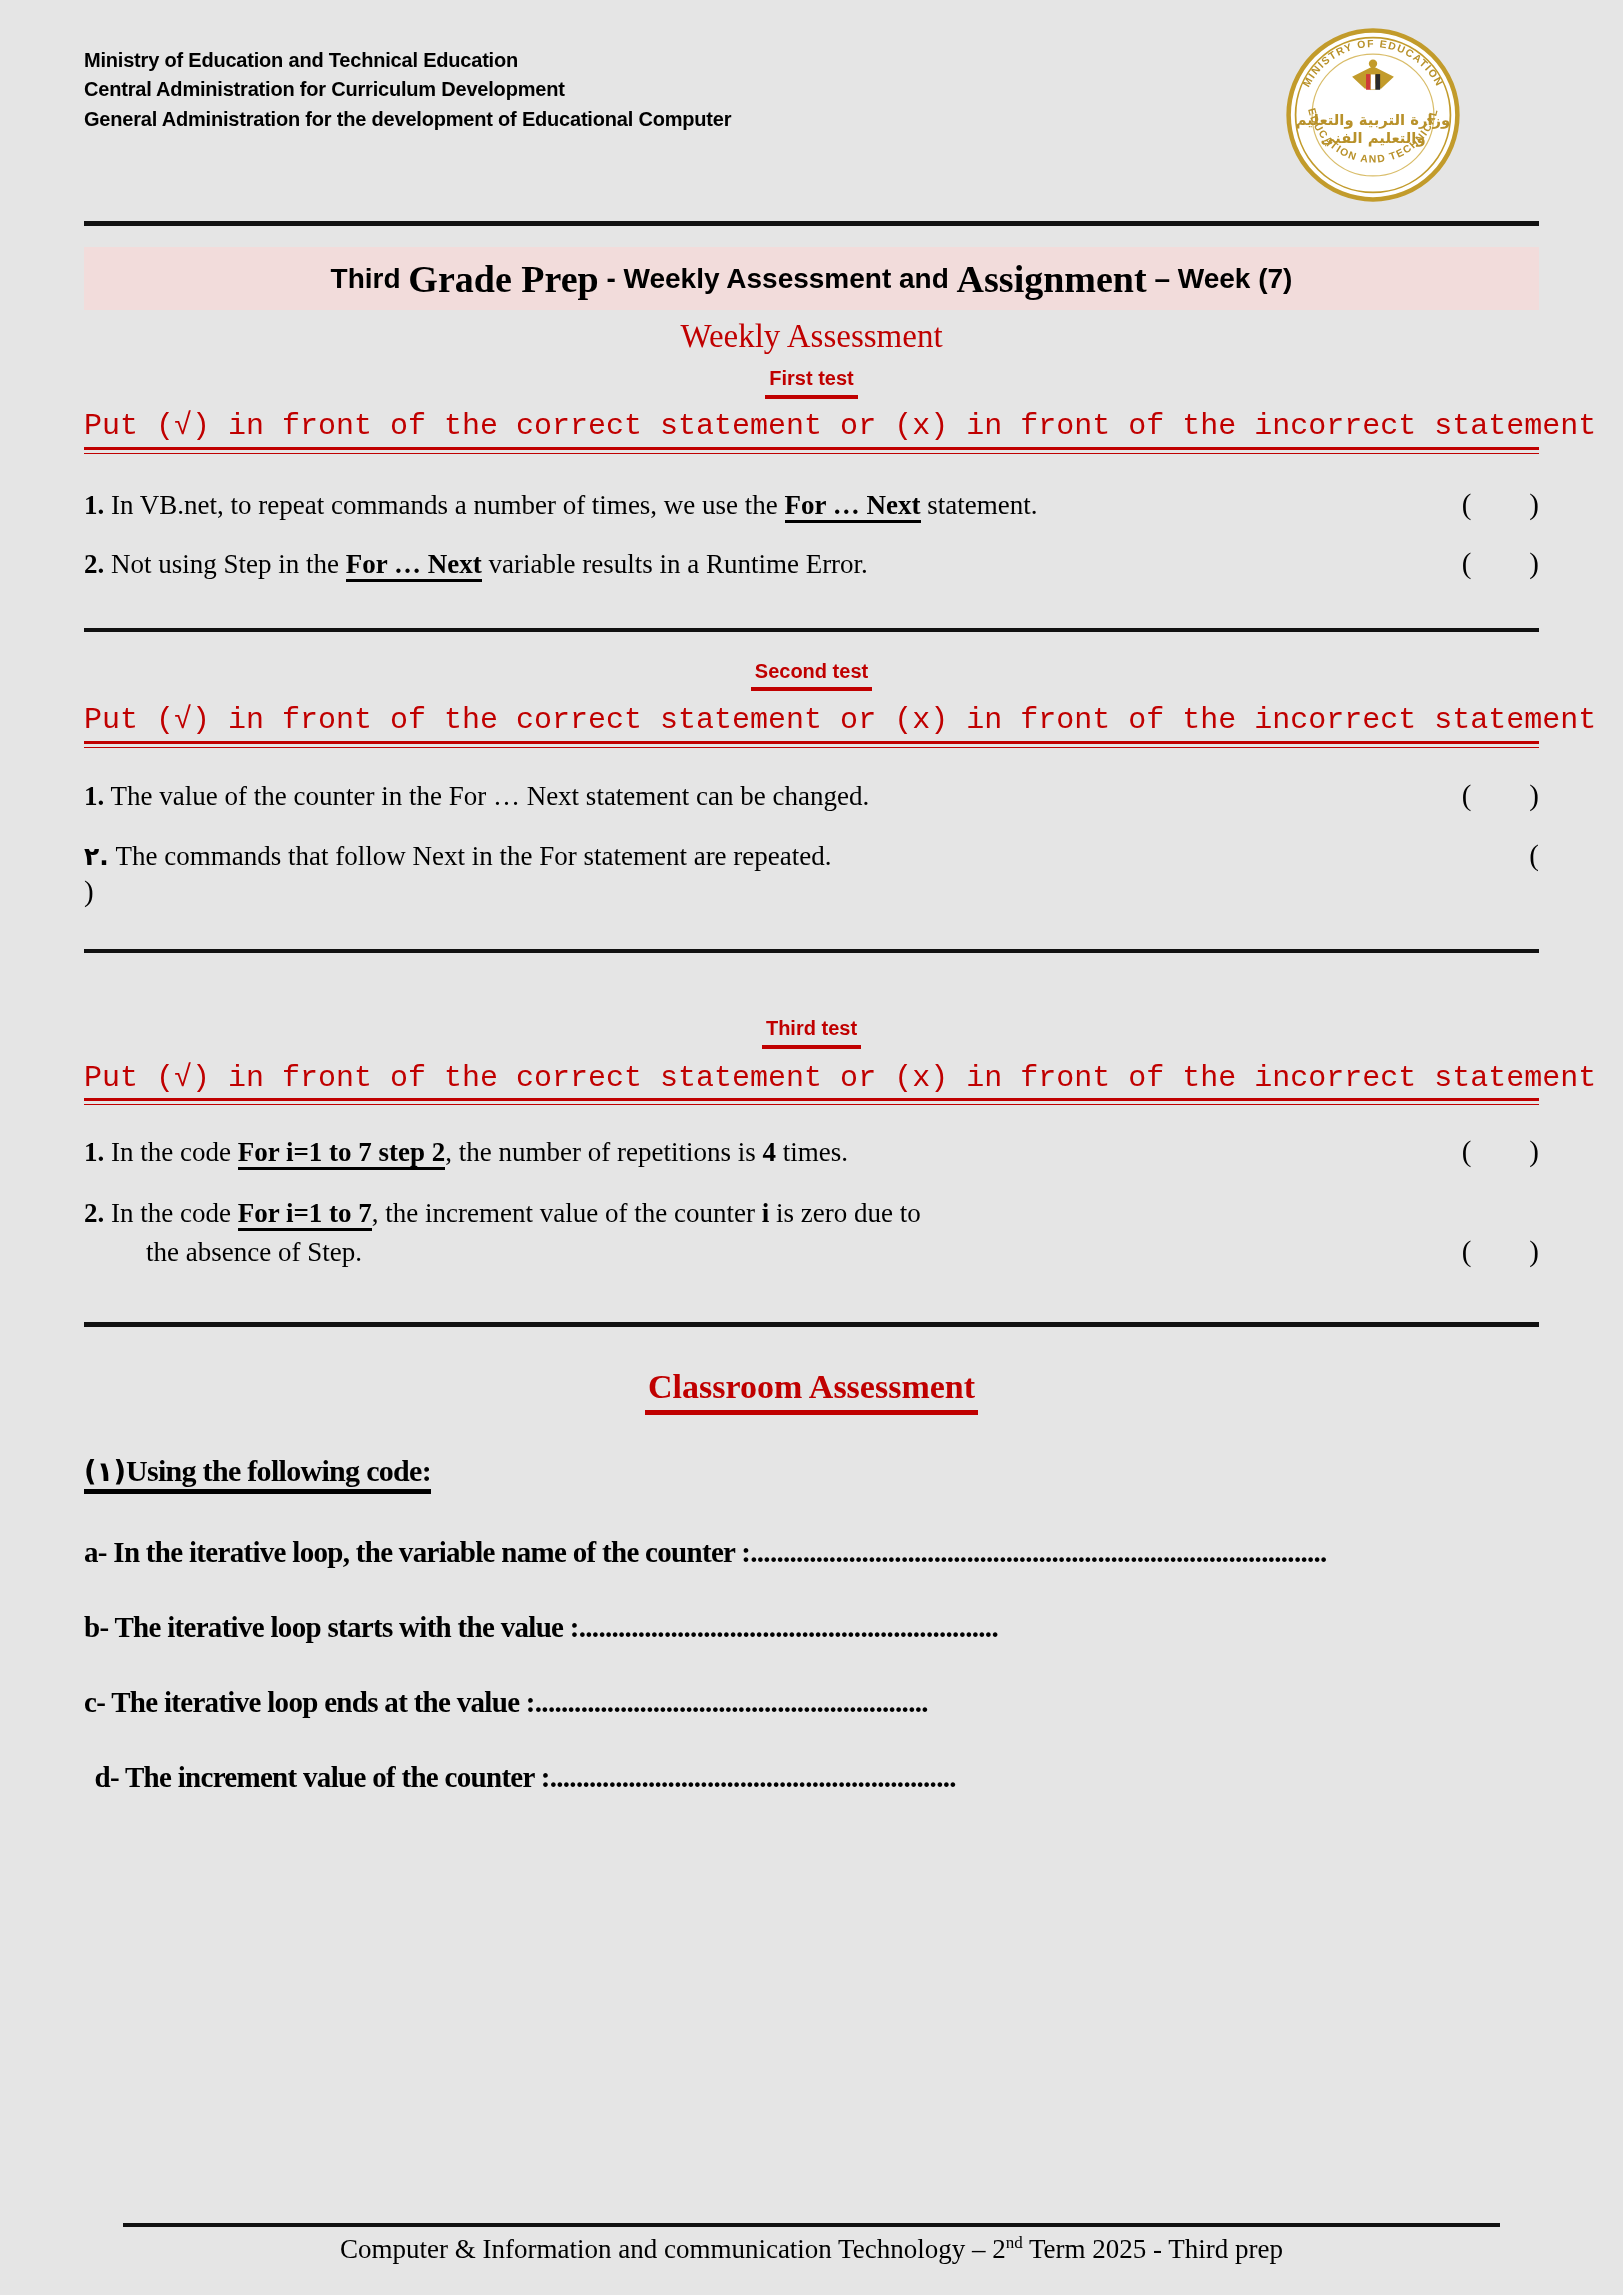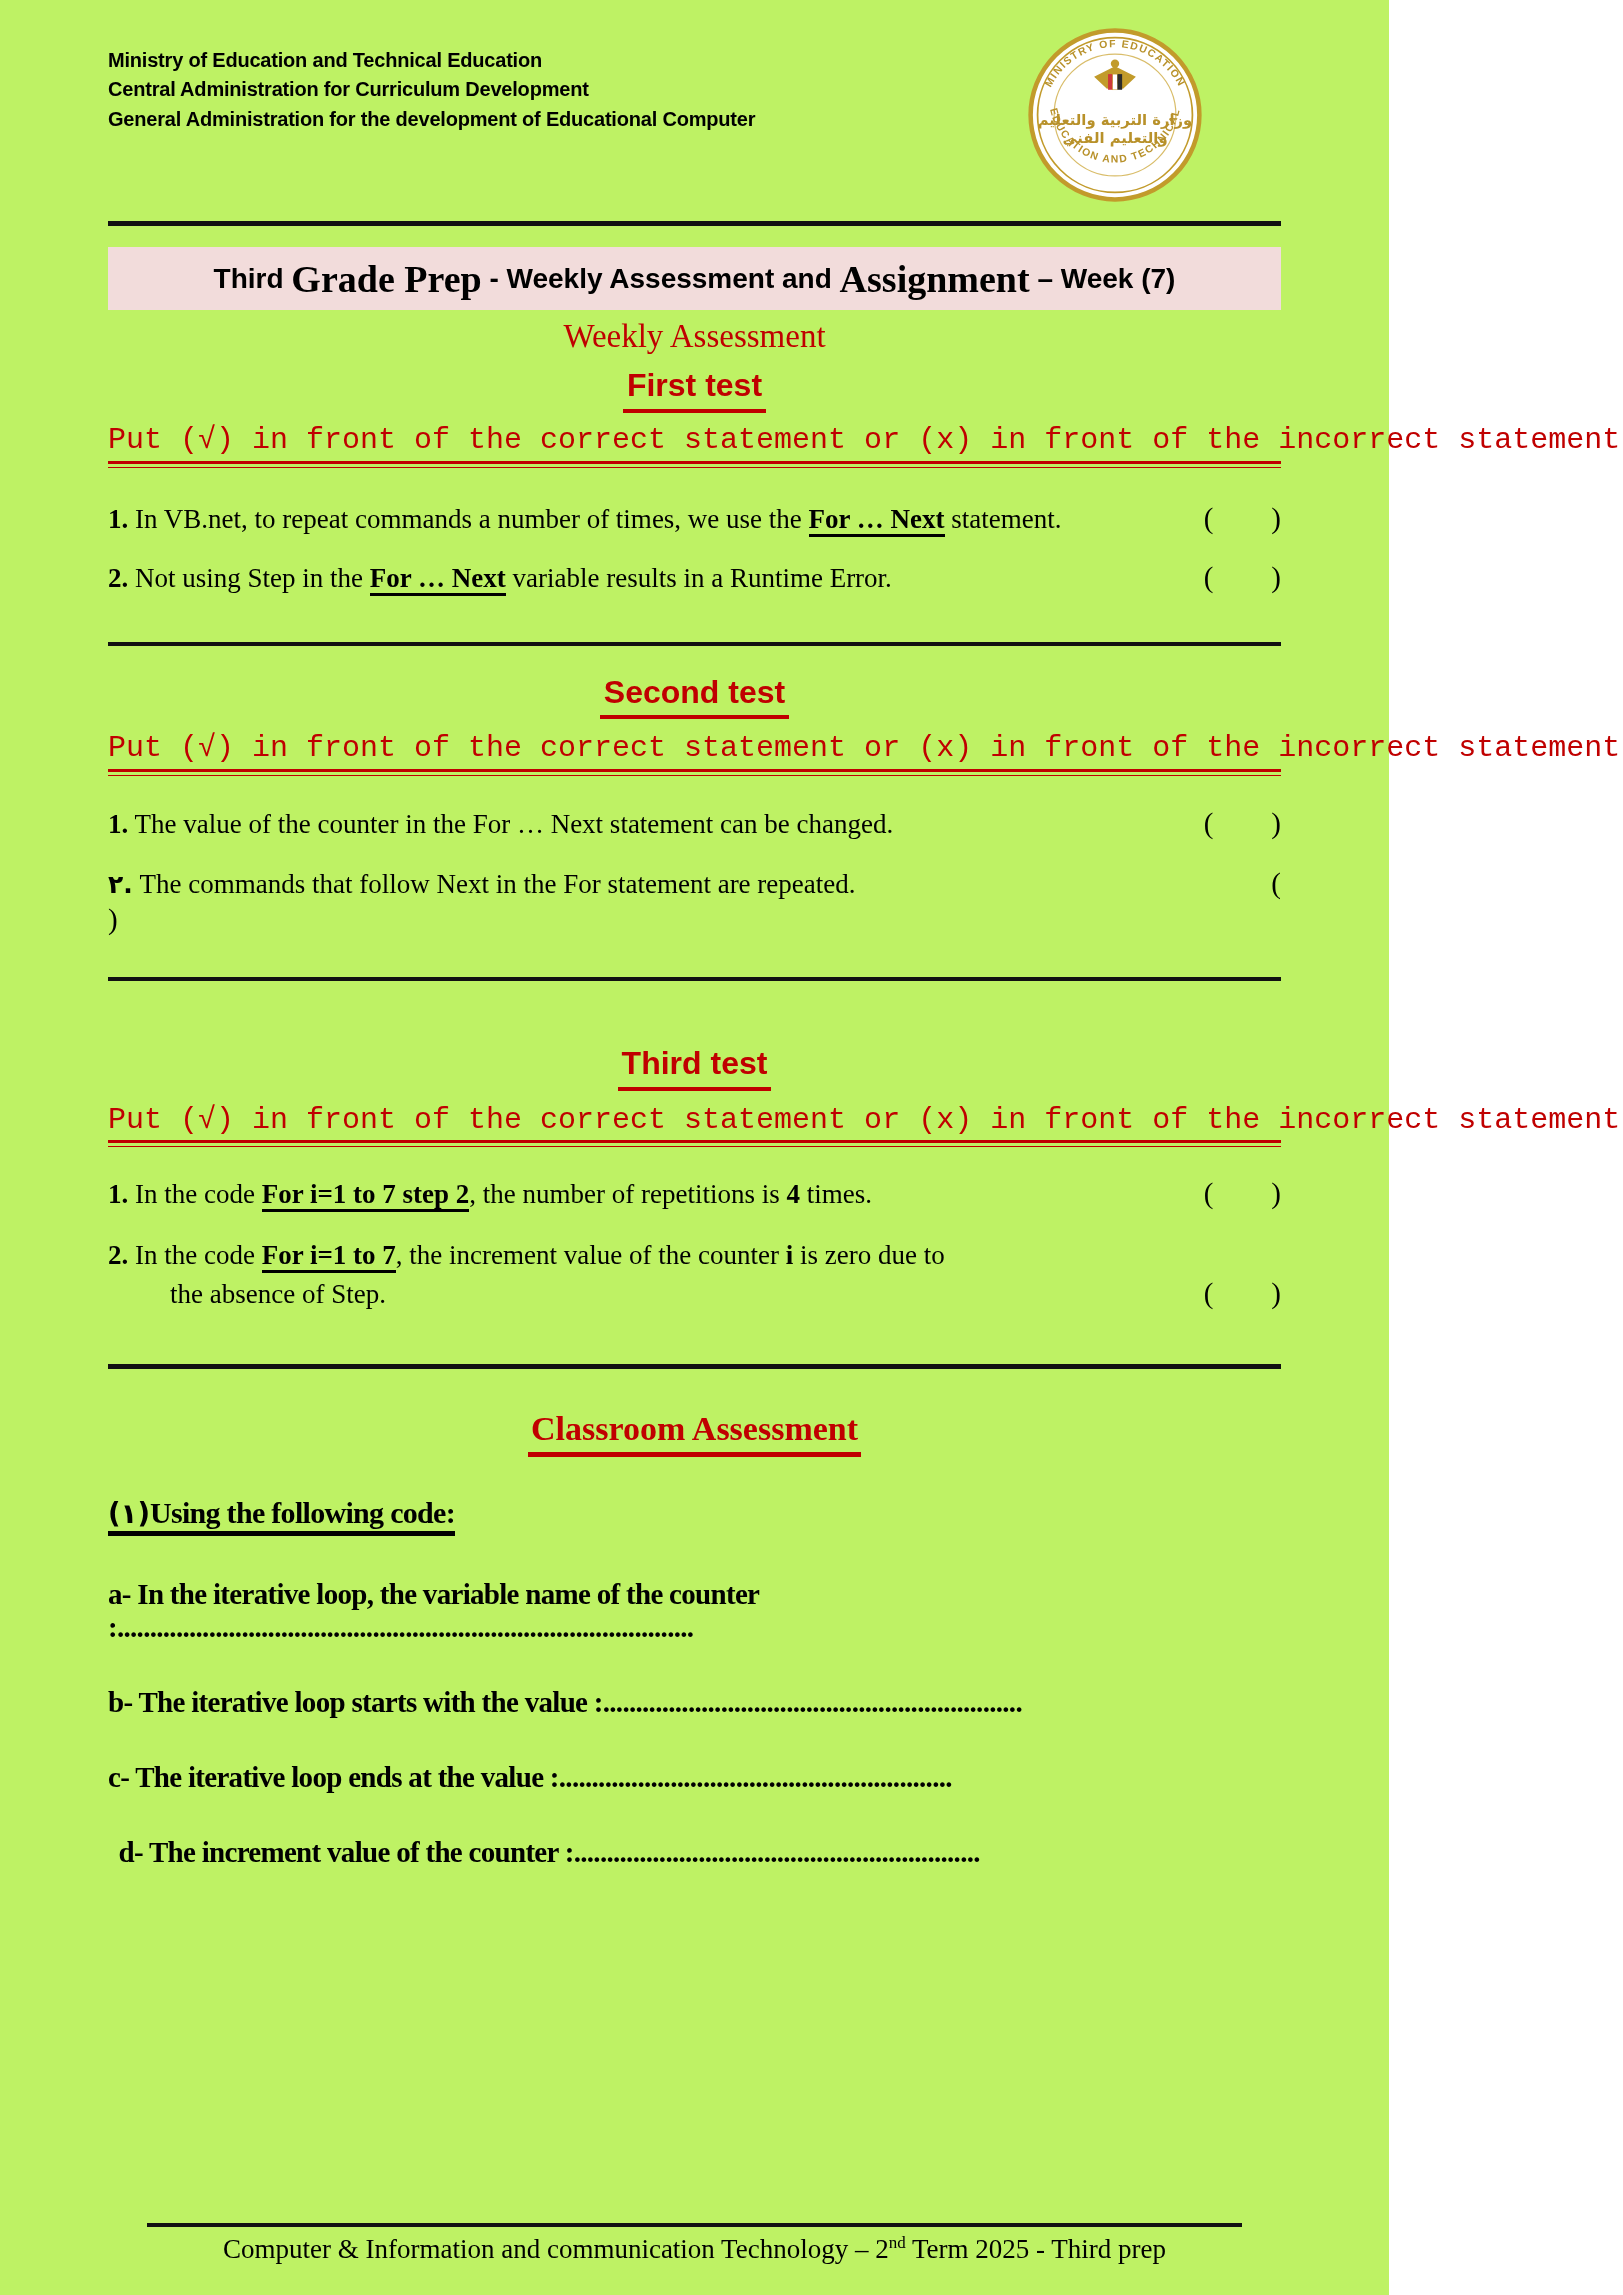--- a/index.html
+++ b/index.html
@@ -1,24 +1,24 @@
 <!DOCTYPE html>
 <html style="font-size:10.5px"><head>
 <meta charset="utf-8">
 <style>
   * { margin: 0; padding: 0; box-sizing: border-box; }
   html, body { background: #ffffff; }
   body { width: 1623px; }
 
   .page {
     position: relative;
-    width: 1389px;
+    width: 1623px;
     height: 2295px;
-    background: #bef264;
-    padding: 0 108px;
+    background: #e5e5e5;
+    padding: 0 84px;
     display: flex;
     flex-direction: column;
     font-family: "Liberation Serif", "DejaVu Serif", serif;
     color: #000000;
   }
 
   
   .header { margin-top: 27.5px; display: flex; align-items: flex-start; }
   .ministry {
     font-family: "Liberation Sans", "DejaVu Sans", sans-serif;
@@ -49,21 +49,21 @@
 
   
   .wa-title {
     margin-top: 7.9px; text-align: center;
     font-weight: normal; font-size: 33px; color: #c00000;
   }
   .test-heading { text-align: center; }
   .test-heading > span {
     display: inline-block;
     font-family: "Liberation Sans", "DejaVu Sans", sans-serif;
-    font-weight: bold; font-size: 32px; color: #c00000;
+    font-weight: bold; font-size: 20px; color: #c00000;
     border-bottom: 4.6px solid #c00000; padding: 0 3.9px 4.6px 3.9px;
   }
   .classroom-heading { margin-top: 41px; text-align: center; }
   .classroom-heading > span {
     display: inline-block;
     font-weight: bold; font-size: 34px; color: #c00000;
     border-bottom: 5.2px solid #c00000; padding: 0 2.6px 3.9px 2.6px;
   }
 
   

